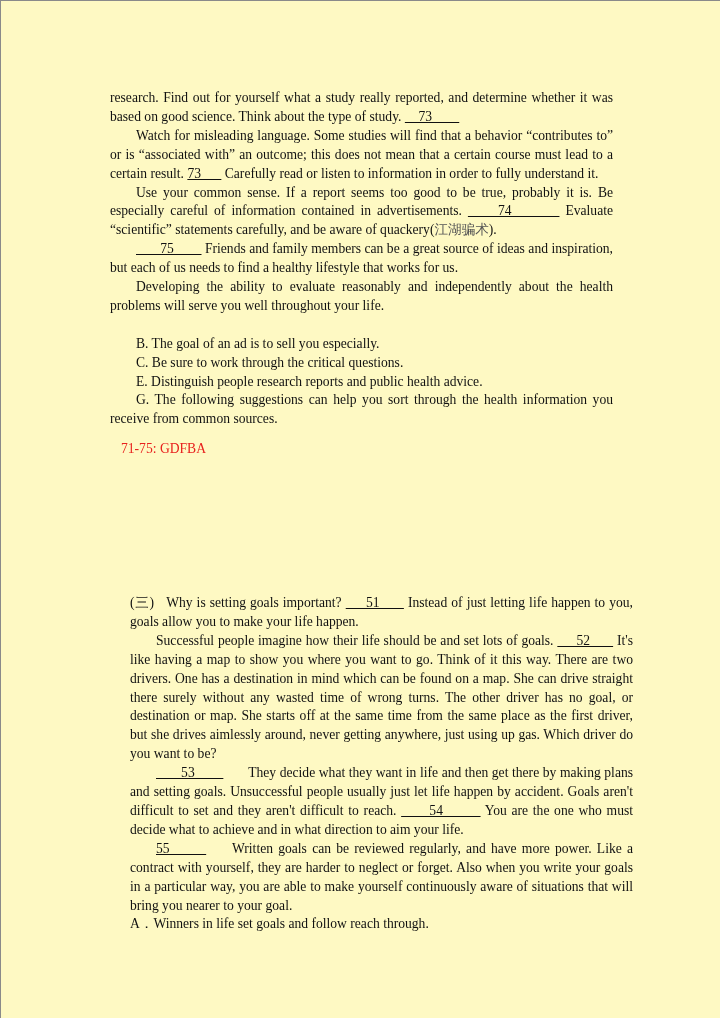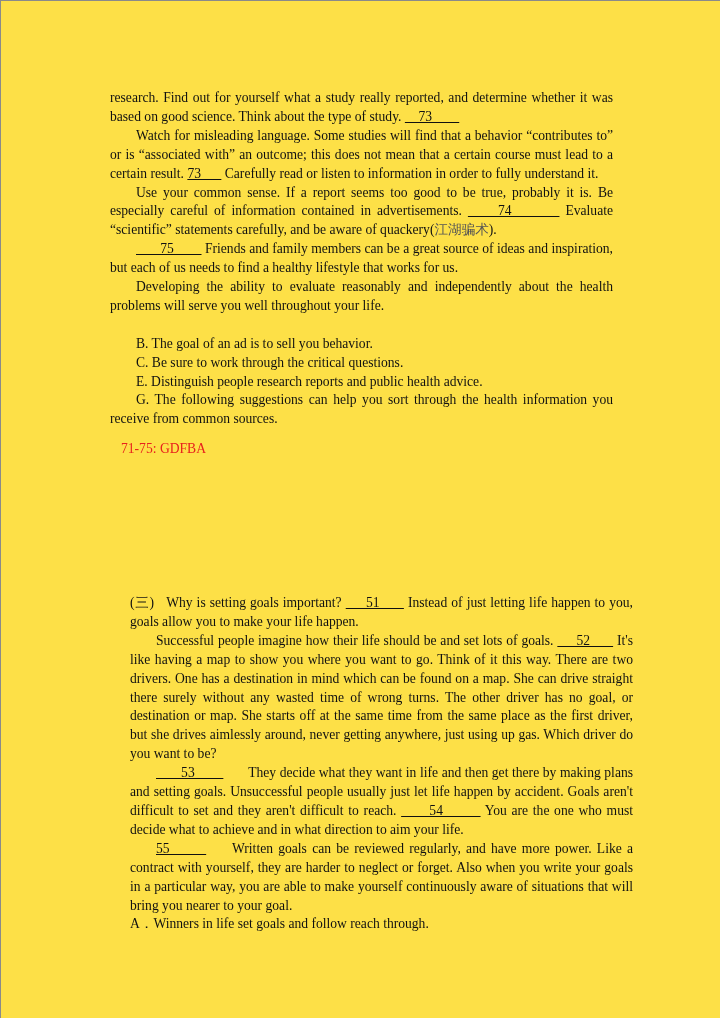--- a/index.html
+++ b/index.html
@@ -1,20 +1,20 @@
 <!DOCTYPE html>
 <html><head>
 <meta charset="utf-8">
 <style>
   html, body { margin: 0; padding: 0; background: #ffffff; }
   body { width: 720px; height: 1018px; overflow: hidden; position: relative; }
   .page {
     position: absolute; left: 0; top: 0; width: 719px; height: 1017px;
     border-top: 1px solid #8a8a8a; border-left: 1px solid #8a8a8a;
-    background: #fde047;
+    background: #fef9c3;
   }
   .text {
     position: absolute; left: 109px; width: 503px;
     font-family: "Liberation Serif", serif; font-size: 13.6px; line-height: 18.9px;
     color: #111; text-align: justify;
   }
   .p { margin: 0; text-indent: 26px; }
   .p.noindent { text-indent: 0; }
   .opt { margin: 0; text-indent: 26px; }
   .blank { text-decoration: underline; white-space: pre; }
@@ -34,21 +34,21 @@
 
     <p class="p"><span>Use your common sense. If a report seems too good to be true, probably it is. Be especially careful of information contained in advertisements. </span><span class="blank">     74        </span><span> Evaluate “scientific” statements carefully, and be aware of quackery(</span><span class="cn">江湖骗术</span><span>).</span></p>
 
     <p class="p"><span class="blank">       75        </span><span> Friends and family members can be a great source of ideas and inspiration, but each of us needs to find a healthy lifestyle that works for us.</span></p>
 
     <p class="p">Developing the ability to evaluate reasonably and independently about the health problems will serve you well throughout your life.</p>
 
     <div class="gap"></div>
 
     <div>
-      <p class="opt">B. The goal of an ad is to sell you behavior.</p>
+      <p class="opt">B. The goal of an ad is to sell you especially.</p>
       <p class="opt">C. Be sure to work through the critical questions.</p>
       <p class="opt">E. Distinguish people research reports and public health advice.</p>
       <p class="opt">G. The following suggestions can help you sort through the health information you receive from common sources.</p>
     </div>
 
     <p class="answer">71-75: GDFBA</p>
   </div>
 
   <div class="text" style="top:593px;margin-left:20px;">
     <p class="p noindent"><span>(三)</span><span style="white-space:pre">   Why is setting goals important? </span><span class="blank">     51      </span><span> Instead of just letting life happen to you, goals allow you to make your life happen.</span></p>

